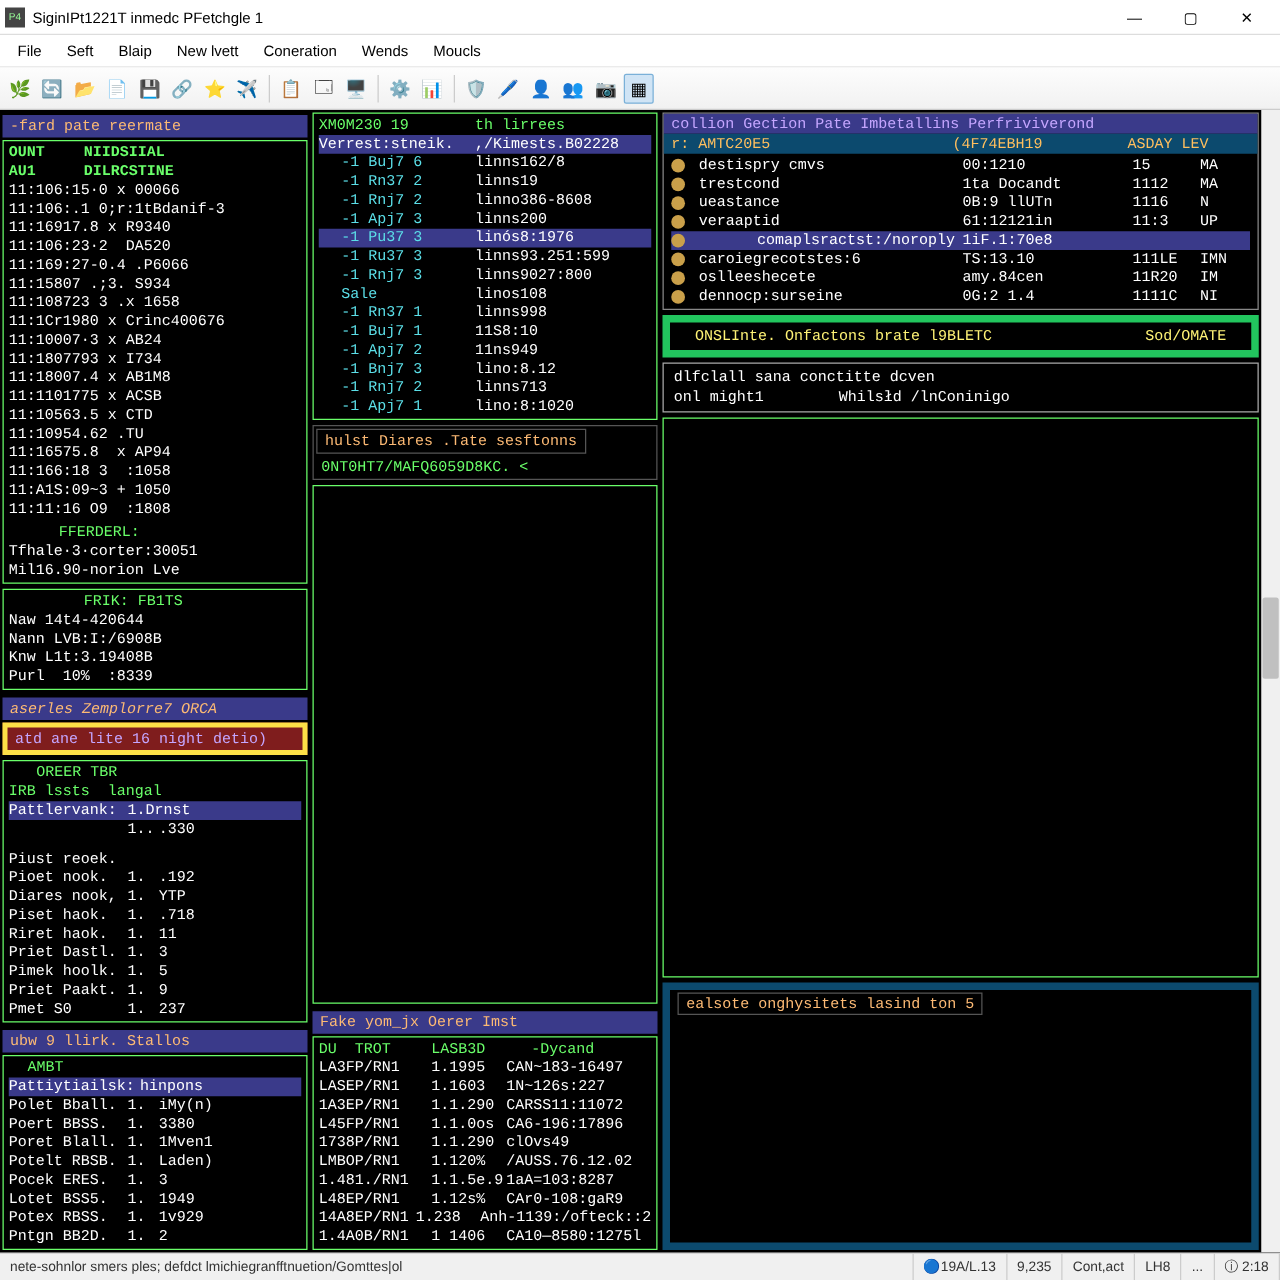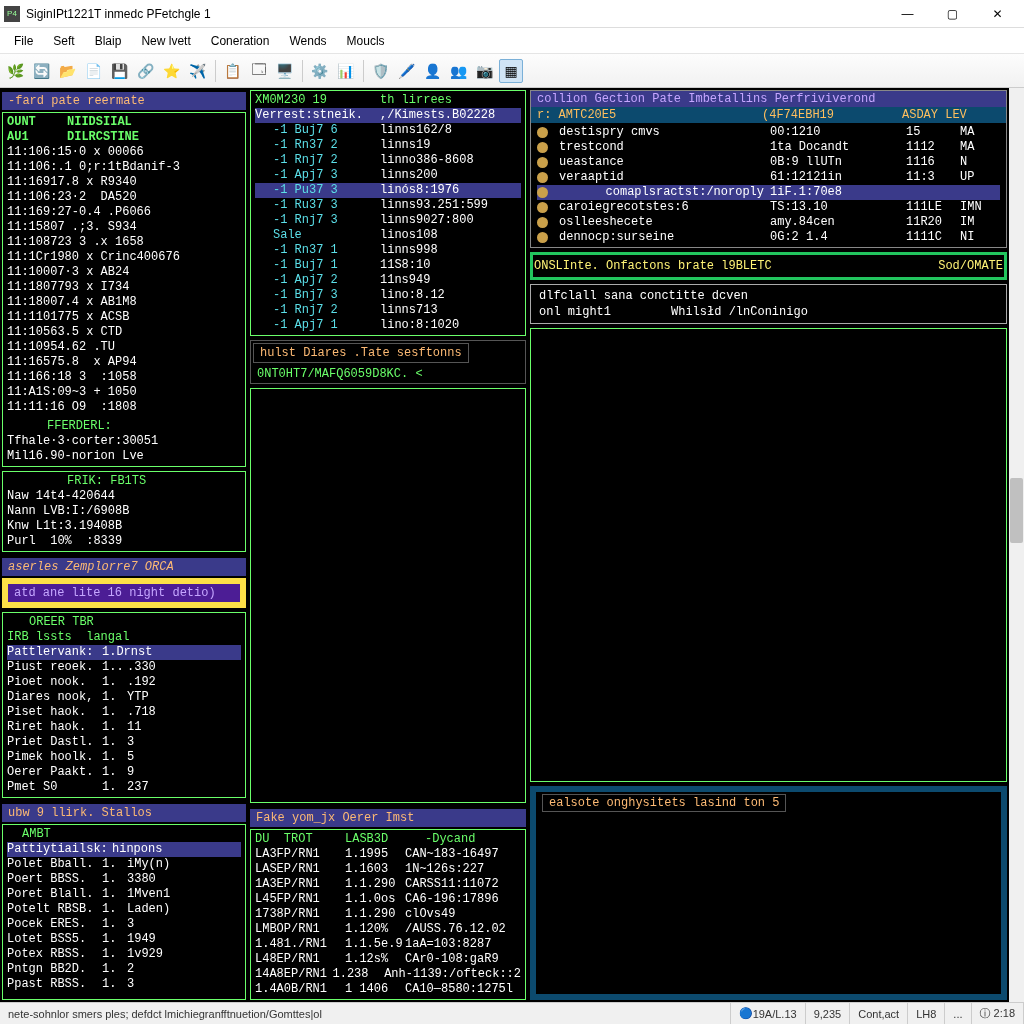--- a/index.html
+++ b/index.html
@@ -27,21 +27,21 @@
 .mag { color:#fdba74; }
 .hl-row { background:#3a3a8a; }
 .hdr-row { color:#6aff6a; font-weight:bold; }
 .col3 { display:grid; grid-template-rows:auto auto auto 1fr auto; overflow:hidden; }
 .top-right-panel { border:1px solid #888; margin:2px 2px 2px 2px; font-family:'Courier New',monospace; font-size:12px; }
 .top-right-panel .hdr { background:#3a3a8a; color:#c5a6ff; padding:1px 6px; display:flex; }
 .top-right-panel .body { padding:2px 6px; }
 .top-right-panel .body .r { display:flex; gap:6px; white-space:pre; padding:0; line-height:15px; }
 .bullet { width:11px; height:11px; border-radius:50%; background:#caa04a; display:inline-block; margin-right:5px; margin-top:2px; flex-shrink:0; }
 .sel-row { background:#3a3a8a; }
-.msg-strip { border:3px solid #22c55e; margin:2px; padding:4px 1px; font-family:'Courier New',monospace; font-size:12px; display:flex; justify-content:space-between; color:#fff376;gap:28px; }
+.msg-strip { border:6px solid #22c55e; margin:2px; padding:4px 20px; font-family:'Courier New',monospace; font-size:12px; display:flex; justify-content:space-between; color:#fff376;gap:28px; }
 .cmd-box { border:1px solid #aaa; margin:2px; padding:4px 8px; font-family:'Courier New',monospace; font-size:12px; color:#fff; display:flex; flex-direction:column; gap:2px; }
 .bottom-box { border:6px solid #0c4a6e; margin:2px; padding:2px 6px; font-family:'Courier New',monospace; font-size:12px; }
 .status-bar { height:22px; background:#f0f0f0; border-top:1px solid #ccc; display:flex; align-items:center; font-size:11px; color:#333; }
 .status-bar .sb-cell { border-right:1px solid #ccc; padding:0 8px; height:100%; display:flex; align-items:center; }
 .status-bar .sb-cell:first-child { flex:1; }
 .scrollbar-v { position:absolute; right:0; top:0; bottom:0; width:15px; background:#f0f0f0; }
 .scrollbar-v .thumb { position:absolute; left:1px; right:1px; top:390px; height:65px; background:#c0c0c0; border-radius:2px; }
 </style>
 </head>
 <body>
@@ -124,34 +124,34 @@
     <div class="panel" style="flex-shrink:0;">
       <div class="row-line"><span class="green" style="margin-left:60px">FRIK: FB1TS</span></div>
       <div id="left-info">
           <div class="row-line white">Naw 14t4-420644</div>
           <div class="row-line white">Nann LVB:I:/6908B</div>
           <div class="row-line white">Knw L1t:3.19408B</div>
           <div class="row-line white">Purl  10%  :8339</div>
         </div>
     </div>
     <div class="panel-title-band"><span class="mag" style="font-style:italic">aserles  Zemplorre7  ORCA</span></div>
-    <div style="font-family:'Courier New',monospace;font-size:12px;color:#c5a6ff;background:#4c1d95;border:6px solid #fde047;margin:2px;padding:2px 6px;">atd ane lite 16 night detio)</div>
+    <div style="font-family:'Courier New',monospace;font-size:12px;color:#c5a6ff;background:#7f1d1d;border:4px solid #fde047;margin:2px;padding:2px 6px;">atd ane lite 16 night detio)</div>
     <div class="panel" style="flex-shrink:0;">
       <div class="row-line"><span class="green" style="margin-left:22px">OREER TBR</span></div>
       <div class="row-line"><span class="green">IRB lssts  langal</span></div>
       <div class="row-line hl-row"><span class="white" style="width:95px">Pattlervank:</span><span class="white">1.Drnst</span></div>
       <div id="order-rows">
-          <div class="row-line white"><span style="width: 95px;">Piust reoek.</span><span style="width: 25px;">1..</span><span>.330</span></div>
+          <div class="row-line white"><span style="width: 95px; margin-top: 24px;">Piust reoek.</span><span style="width: 25px;">1..</span><span>.330</span></div>
           <div class="row-line white"><span style="width: 95px;">Pioet nook.</span><span style="width: 25px;">1.</span><span>.192</span></div>
           <div class="row-line white"><span style="width: 95px;">Diares nook,</span><span style="width: 25px;">1.</span><span>YTP</span></div>
           <div class="row-line white"><span style="width: 95px;">Piset haok.</span><span style="width: 25px;">1.</span><span>.718</span></div>
           <div class="row-line white"><span style="width: 95px;">Riret haok.</span><span style="width: 25px;">1.</span><span>11</span></div>
           <div class="row-line white"><span style="width: 95px;">Priet Dastl.</span><span style="width: 25px;">1.</span><span>3</span></div>
           <div class="row-line white"><span style="width: 95px;">Pimek hoolk.</span><span style="width: 25px;">1.</span><span>5</span></div>
-          <div class="row-line white"><span style="width: 95px;">Oerer Paakt.</span><span style="width: 25px;">1.</span><span>9</span></div>
+          <div class="row-line white"><span style="width: 95px;">Priet Paakt.</span><span style="width: 25px;">1.</span><span>9</span></div>
           <div class="row-line white"><span style="width: 95px;">Pmet S0</span><span style="width: 25px;">1.</span><span>237</span></div>
         </div>
     </div>
     <div class="panel-title-band"><span class="mag">ubw 9 llirk. Stallos</span></div>
     <div class="panel" style="flex:1;overflow:hidden;">
       <div class="row-line"><span class="green" style="margin-left:15px">AMBT</span></div>
       <div class="row-line hl-row"><span class="white" style="width:105px">Pattiytiailsk:</span><span class="white">hinpons</span></div>
       <div id="amt-rows">
           <div class="row-line white"><span style="width: 95px;">Polet Bball.</span><span style="width: 25px;">1.</span><span>iMy(n)</span></div>
           <div class="row-line white"><span style="width: 95px;">Poert BBSS.</span><span style="width: 25px;">1.</span><span>3380</span></div>

